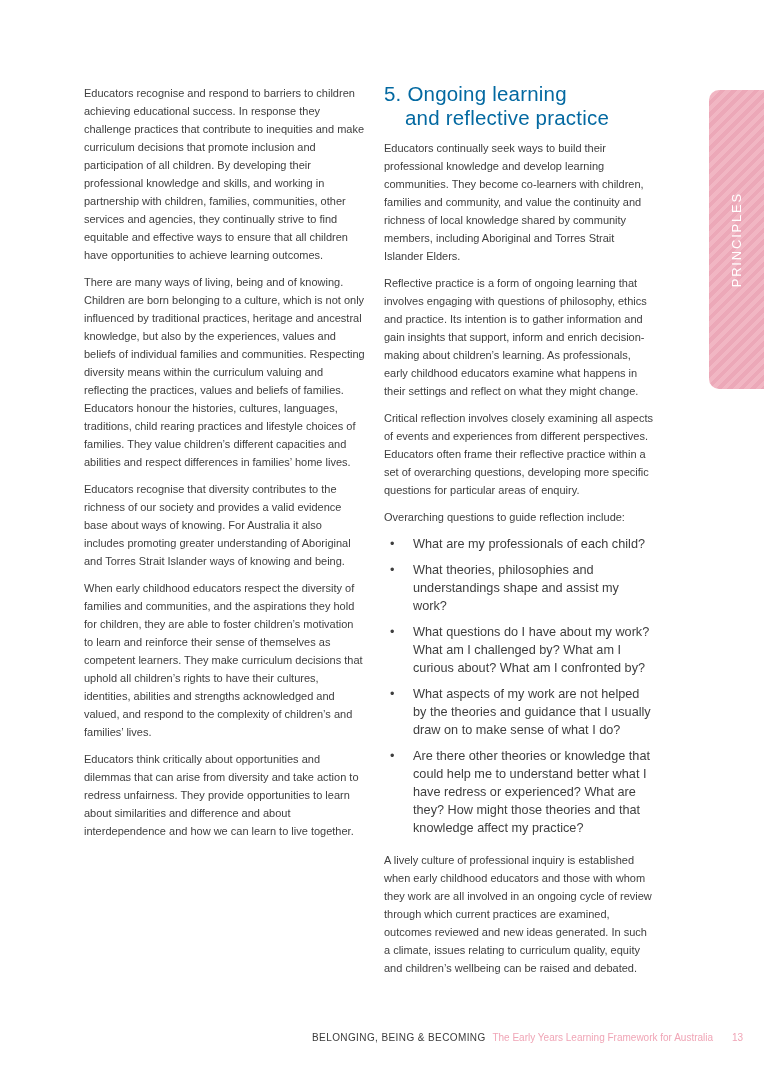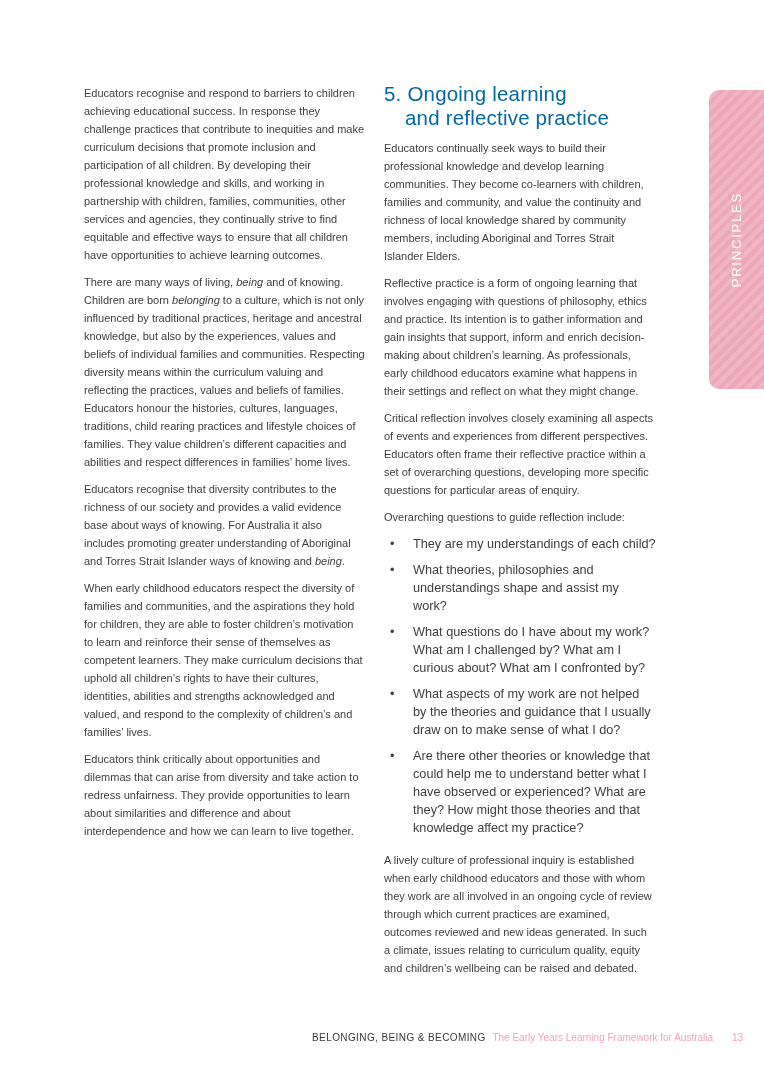--- a/index.html
+++ b/index.html
@@ -13,21 +13,21 @@
     overflow:hidden;
   }
   .col-left  { position:absolute; left:84px;  top:84px; width:281px; }
   .col-right { position:absolute; left:384px; top:82px; width:272px; }
   p.body {
     font-size:11px;
     line-height:18px;
     margin:0 0 9px 0;
     color:#3e3e3e;
   }
-  .it { font-style:italic; }
+  .it { }
   h2.section-heading {
     font-weight:400;
     font-size:20.5px;
     line-height:24px;
     color:#0369a1;
     letter-spacing:0.2px;
     margin:0 0 9px 0;
   }
   .col-left h2.section-heading { margin-top:15px; }
   h2.section-heading .hline { display:block; }
@@ -101,25 +101,25 @@
 
     <p class="body">Educators continually seek ways to build their professional knowledge and develop learning communities. They become co-learners with children, families and community, and value the continuity and richness of local knowledge shared by community members, including Aboriginal and Torres Strait Islander Elders.</p>
 
     <p class="body">Reflective practice is a form of ongoing learning that involves engaging with questions of philosophy, ethics and practice. Its intention is to gather information and gain insights that support, inform and enrich decision-making about children’s learning. As professionals, early childhood educators examine what happens in their settings and reflect on what they might change.</p>
 
     <p class="body">Critical reflection involves closely examining all aspects of events and experiences from different perspectives. Educators often frame their reflective practice within a set of overarching questions, developing more specific questions for particular areas of enquiry.</p>
 
     <p class="body">Overarching questions to guide reflection include:</p>
 
     <ul class="bullets">
-      <li>They are my understandings of each child?</li>
+      <li>What are my professionals of each child?</li>
       <li>What theories, philosophies and understandings shape and assist my work?</li>
       <li>What questions do I have about my work? What am I challenged by? What am I curious about? What am I confronted by?</li>
       <li>What aspects of my work are not helped by the theories and guidance that I usually draw on to make sense of what I do?</li>
-      <li>Are there other theories or knowledge that could help me to understand better what I have observed or experienced? What are they? How might those theories and that knowledge affect my practice?</li>
+      <li>Are there other theories or knowledge that could help me to understand better what I have redress or experienced? What are they? How might those theories and that knowledge affect my practice?</li>
     </ul>
 
     <p class="body">A lively culture of professional inquiry is established when early childhood educators and those with whom they work are all involved in an ongoing cycle of review through which current practices are examined, outcomes reviewed and new ideas generated. In such a climate, issues relating to curriculum quality, equity and children’s wellbeing can be raised and debated.</p>
   </div>
 
   <div class="principles-tab">
     <span class="tab-label">PRINCIPLES</span>
   </div>
 
   <div class="footer">

